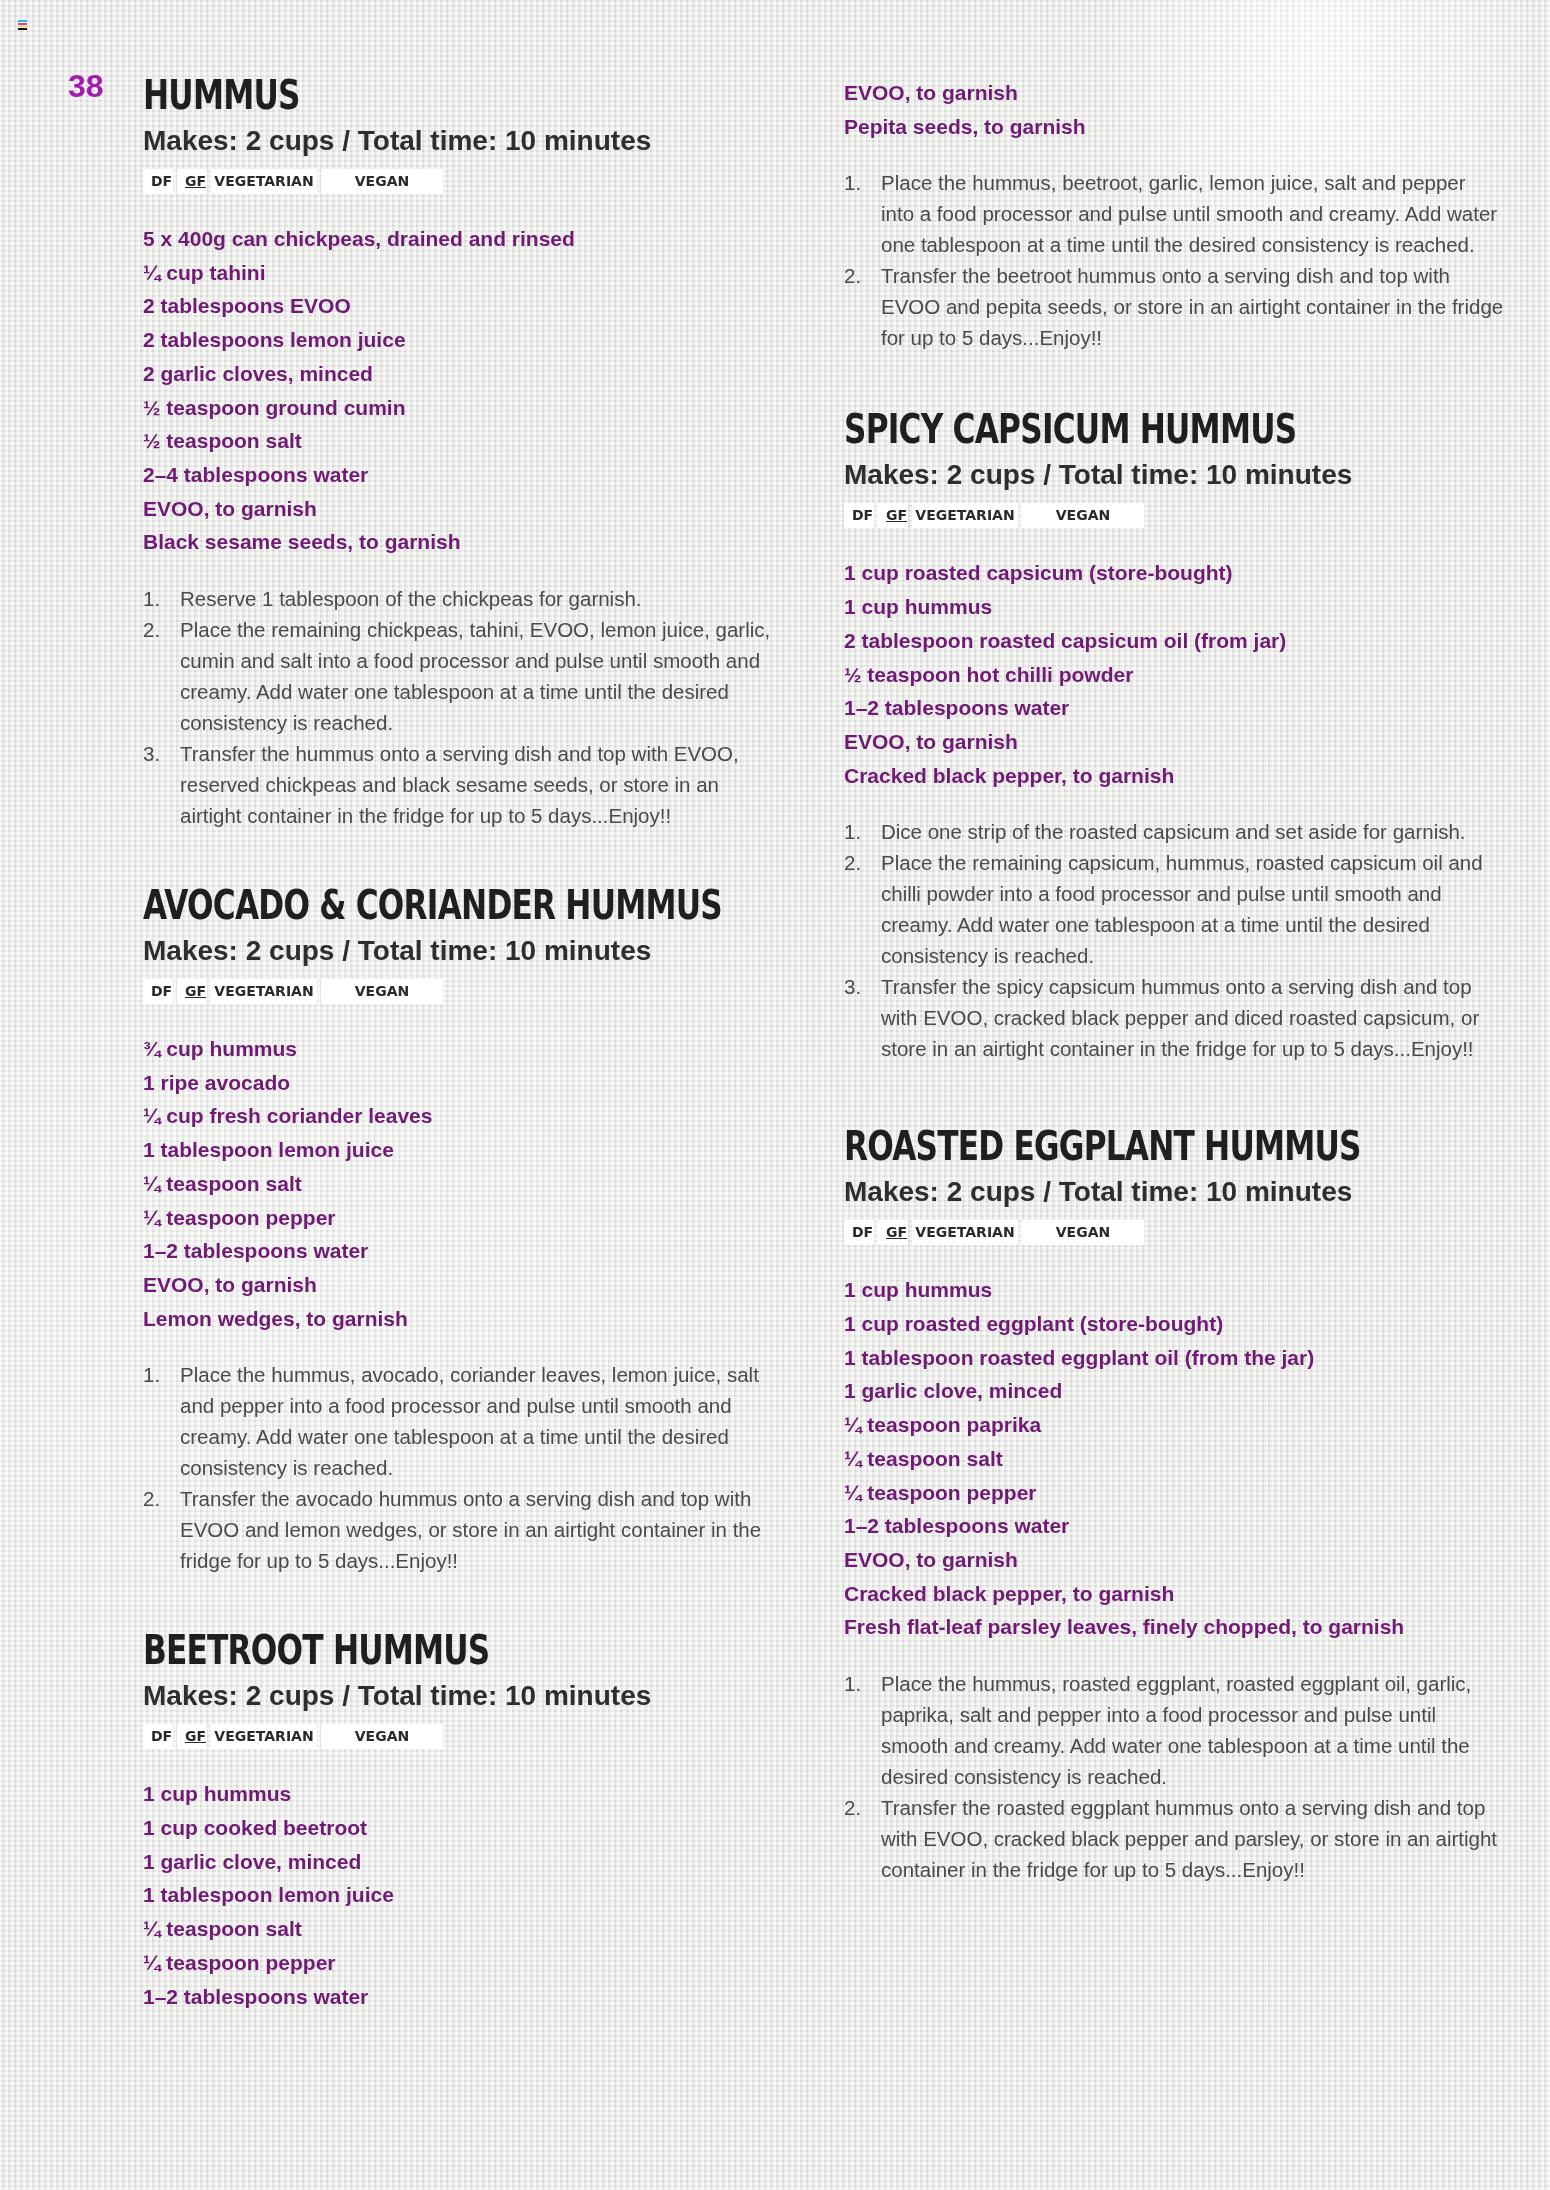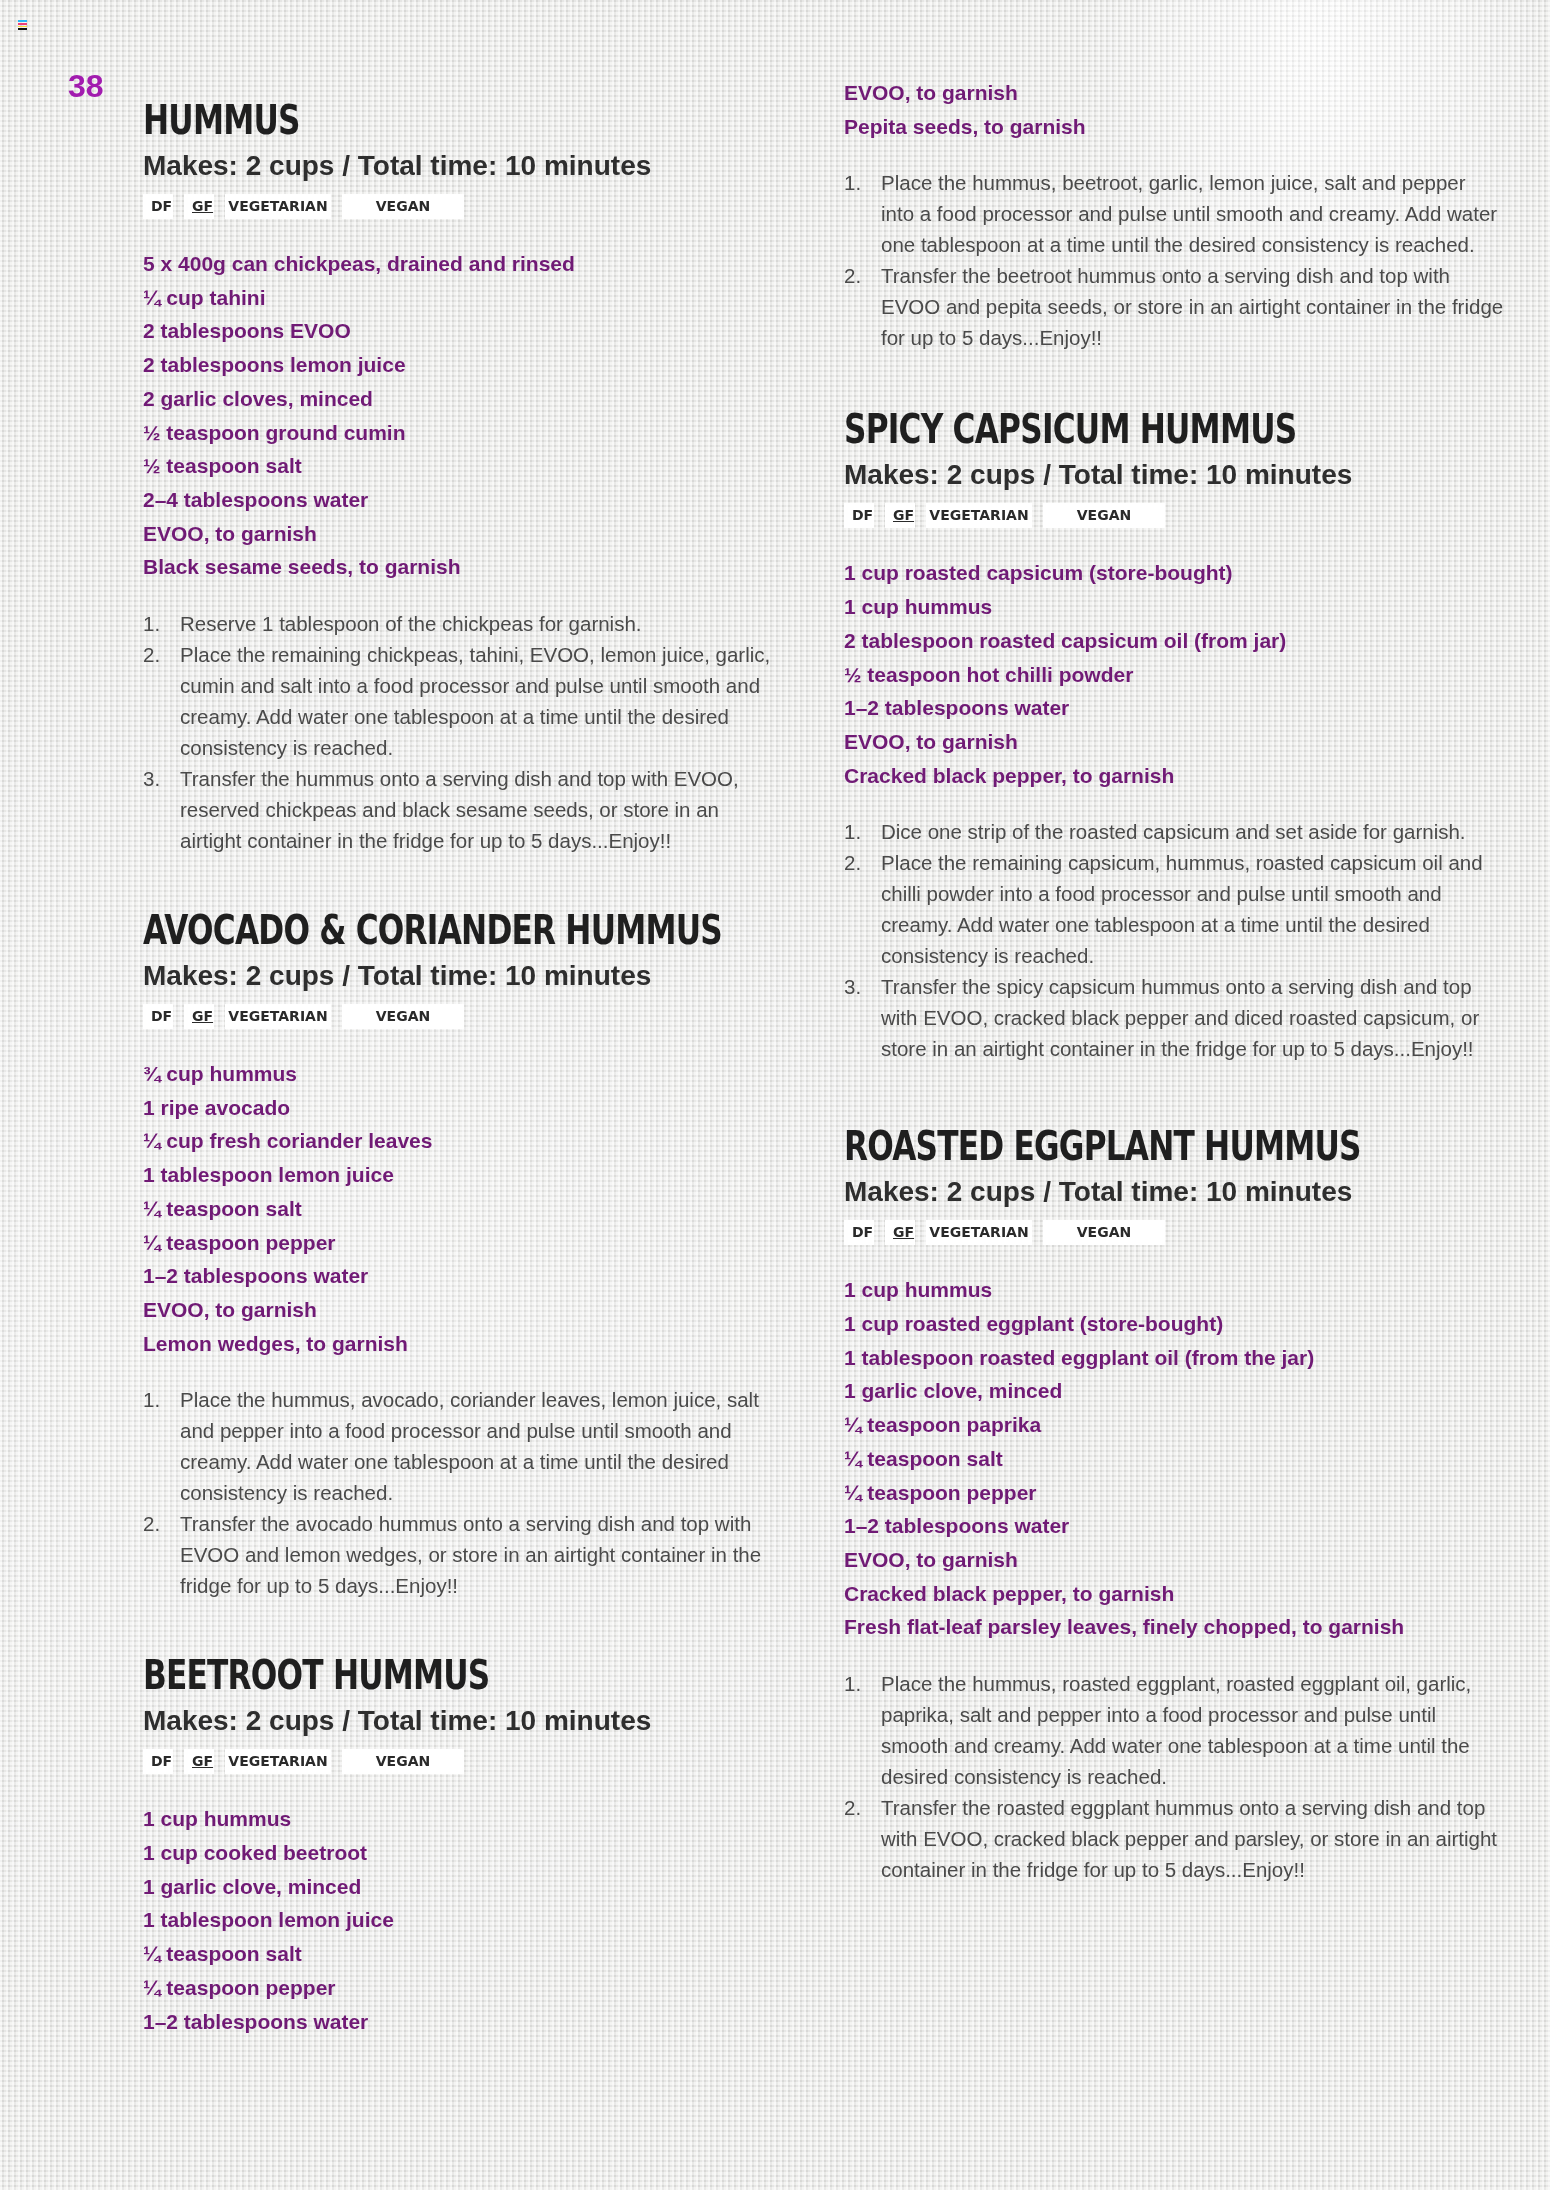--- a/index.html
+++ b/index.html
@@ -22,41 +22,41 @@
     display: flex; flex-direction: column; gap: 1px;
   }
   .print-mark span { display: block; height: 2px; width: 9px; }
   .page-number {
     position: absolute; left: 68px; top: 68px;
     font-size: 32px; color: #a21caf;
     font-family: "Liberation Sans", sans-serif;
     font-weight: bold;
   }
   .column { position: absolute; }
-  .col-left { left: 143px; top: 94px; width: 640px; }
+  .col-left { left: 143px; top: 69px; width: 640px; }
   .col-right { left: 844px; top: 80px; width: 660px; }
   .recipe { margin-bottom: 0; }
   .recipe-title {
     font-family: "DejaVu Sans", sans-serif;
     font-weight: bold;
     font-size: 40px;
     letter-spacing: -1px;
     transform: scaleX(0.78);
     transform-origin: left center;
     white-space: nowrap;
     color: #1f1f1f;
     margin: 0;
     line-height: 52px;
     text-transform: uppercase;
   }
   .recipe-meta {
     font-size: 28px; font-weight: bold; color: #2e2e2e;
     margin-top: 6px; line-height: 28px;
   }
-  .tags { display: flex; gap: 11px; margin-top: 14px; margin-bottom: 28px; }
+  .tags { display: flex; gap: 4px; margin-top: 14px; margin-bottom: 28px; }
   .tag {
     background: #ffffff;
     font-family: "DejaVu Sans", sans-serif;
     font-weight: bold;
     font-size: 14px;
     color: #2a2a2a;
     height: 25px; line-height: 25px;
     text-align: center;
     padding: 0 8px;
   }

